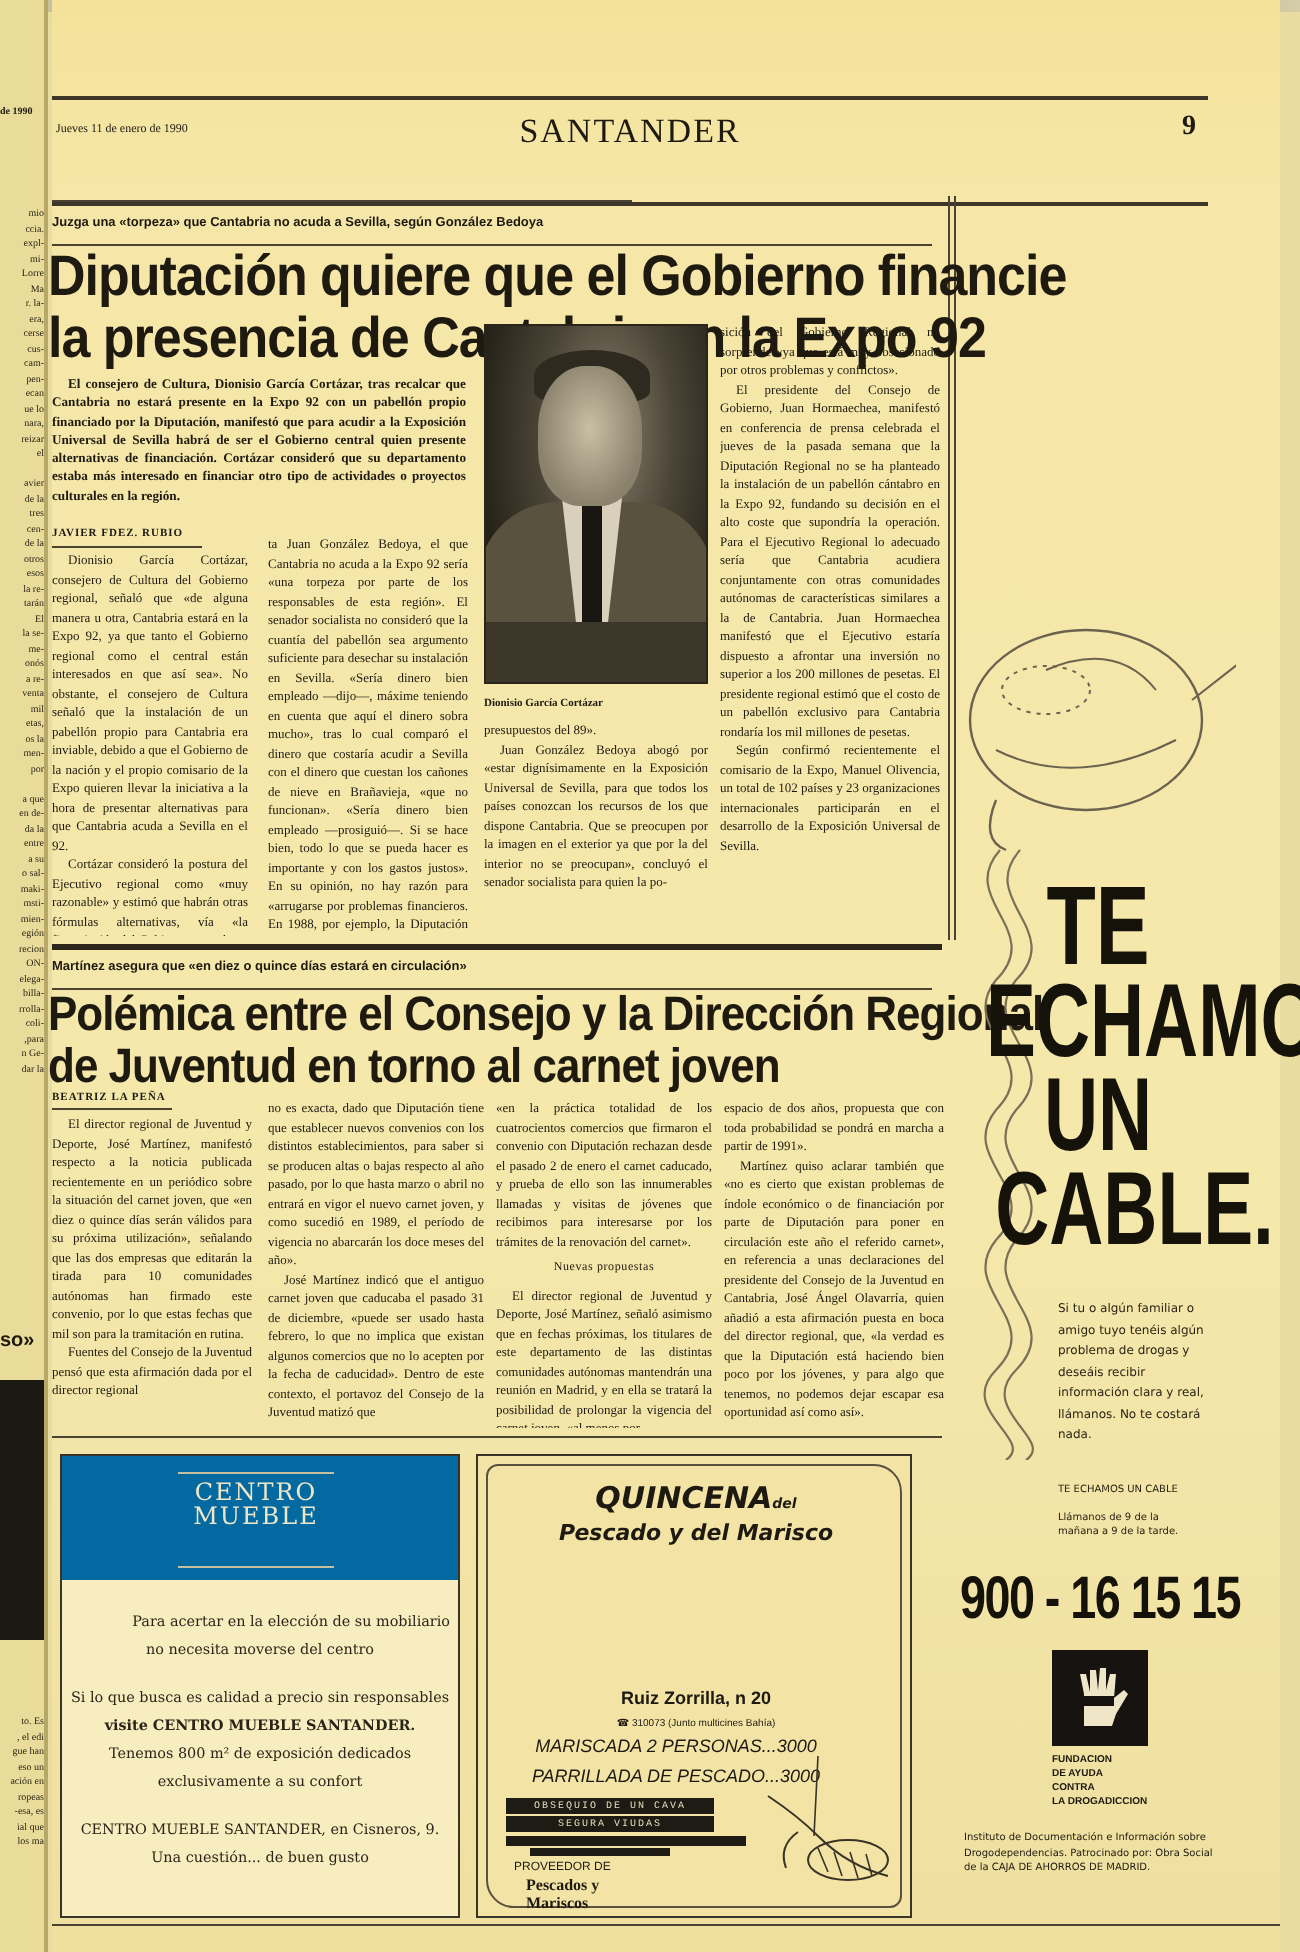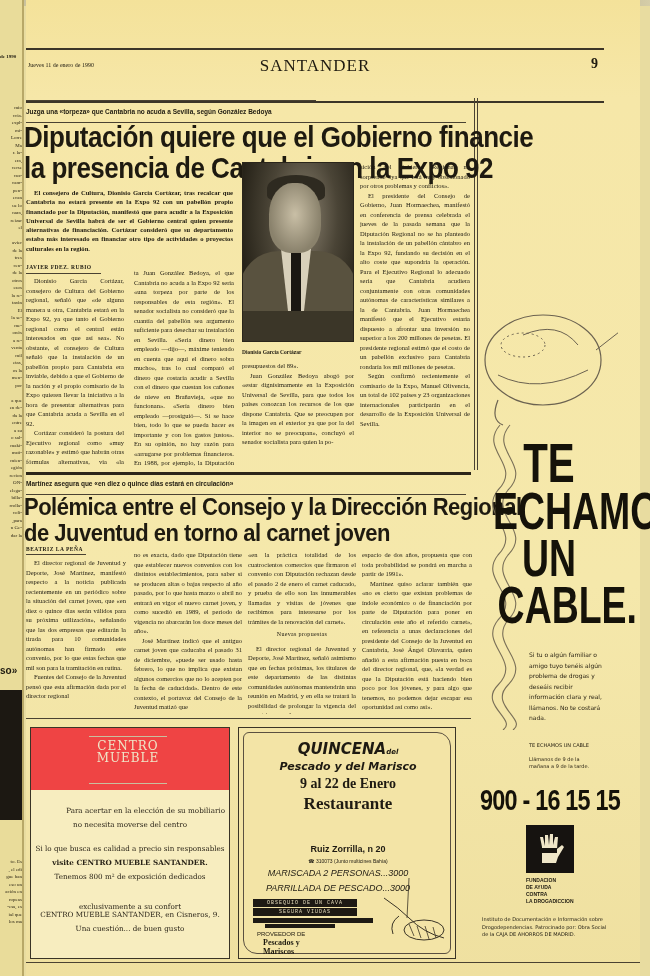--- a/index.html
+++ b/index.html
@@ -43,21 +43,21 @@
   .caption { position: absolute; font-size: 5.5px; font-weight: bold; }
   .phone-art { position: absolute; left: 0; top: 0; }
   .drug-headline { position: absolute; left: 24px; width: 110px; font-family: "Liberation Sans", sans-serif; font-weight: bold; text-align: center; line-height: .9; color: #151209; transform: scaleX(.72); transform-origin: center top; }
   .drug-copy { position: absolute; font-family: "DejaVu Sans", sans-serif; font-size: 6px; line-height: 10.5px; color: #2b2414; }
   .drug-phone { position: absolute; left: 6px; top: 783px; font-family: "Liberation Sans", sans-serif; font-weight: bold; font-size: 30px; letter-spacing: -1px; transform: scaleX(.78); transform-origin: left top; color: #151209; white-space: nowrap; }
   .hand-logo { position: absolute; left: 530px; top: 825px; width: 48px; height: 48px; background: #161310; display:flex; align-items:center; justify-content:center; }
   .found-name { position: absolute; left: 530px; top: 877px; font-family: "Liberation Sans", sans-serif; font-weight: bold; font-size: 5px; line-height: 7px; }
   .found-credit { position: absolute; left: 484px; top: 916px; width: 150px; font-family: "DejaVu Sans", sans-serif; font-size: 5px; line-height: 7.5px; }
 
   .ad-centro { position: absolute; left: 20px; top: 727px; width: 200px; height: 232px; border: 1px solid #3a3426; background: #f7edbf; }
-  .ad-centro .band { position: absolute; left: 0; top: 0; width: 198px; height: 62px; background: #ef4444; }
+  .ad-centro .band { position: absolute; left: 0; top: 0; width: 198px; height: 62px; background: #0369a1; }
   .ad-centro .logo { position: absolute; left: 62px; top: 12px; width: 70px; height: 40px; color: #efe6c8; font-family: "DejaVu Serif", serif; font-size: 12px; line-height: 12px; text-align: center; letter-spacing: 1px; }
   .ad-centro .logo .frame { position:absolute; left:-4px; top:-4px; right:-4px; bottom:-4px; border-top: 1px solid #c9bf9f; border-bottom: 1px solid #c9bf9f; }
   .ad-centro .copy { position: absolute; left: 4px; width: 190px; text-align: center; font-family: "DejaVu Serif", serif; font-size: 7.2px; line-height: 10.5px; color: #2a2418; }
 
   .ad-bahia { position: absolute; left: 228px; top: 727px; width: 218px; height: 232px; border: 1px solid #3a3426; background: #f3e4a6; overflow: hidden; }
   .ad-bahia .scroll { position: absolute; left: 4px; top: 4px; width: 208px; height: 222px; border: 1px solid #5a5040; border-radius: 6px 14px 6px 14px; }
   .bh-line { position: absolute; left: 0; width: 218px; text-align: center; color: #1e1a12; }
   .bh-italic { font-family: "DejaVu Sans", sans-serif; font-style: italic; font-weight: bold; }
   .bh-dark { position: absolute; background: #1e1a14; color: #e8dfbe; font-size: 5px; letter-spacing: 1px; text-align: center; font-family: "Liberation Mono", monospace; }
   .lobster { position: absolute; left: 140px; top: 150px; width: 70px; height: 70px; }
@@ -197,31 +197,29 @@
         <div class="frame"></div>
         <div>CENTRO</div>
         <div>MUEBLE</div>
       </div>
     </div>
     <div class="copy" style="top:78px;text-align:right;">Para acertar en la elección de su mobiliario</div>
     <div class="copy" style="top:92px;">no necesita moverse del centro</div>
     <div class="copy" style="top:116px;">Si lo que busca es calidad a precio sin responsables</div>
     <div class="copy" style="top:130px; font-weight:bold;">visite CENTRO MUEBLE SANTANDER.</div>
     <div class="copy" style="top:144px;">Tenemos 800 m² de exposición dedicados</div>
-    <div class="copy" style="top:158px;margin-top:16px;">exclusivamente a su confort</div>
+    <div class="copy" style="top:158px;">exclusivamente a su confort</div>
     <div class="copy" style="top:182px; font-weight:normal;">CENTRO MUEBLE SANTANDER, en Cisneros, 9.</div>
     <div class="copy" style="top:196px;">Una cuestión... de buen gusto</div>
   </div>
 
   <div class="ad-bahia" style="left:212px;">
     <div class="scroll"></div>
     <div class="bh-line bh-italic" style="top:32px; font-size:11px;">Pescado y del Marisco</div>
     <div class="bh-line bh-italic" style="top:12px; font-size:15px;"><span>QUINCENA</span><span style="font-size:7px">del</span></div>
-    <div class="bh-line" style="top:48px; font-size:14px; font-weight:bold; font-family:'Liberation Serif',serif;">9 al 22 de Enero</div>
-    <div class="bh-line" style="top:66px; font-size:17px; font-family:'Liberation Serif',serif; font-weight:bold;">Restaurante</div>
     <div class="bh-line" style="top:116px; font-size:9px; font-weight:bold; font-family:'Liberation Sans',sans-serif;">Ruiz Zorrilla, n 20</div>
     <div class="bh-line" style="top:130px; font-size:5px; font-family:'Liberation Sans',sans-serif;">☎ 310073 (Junto multicines Bahía)</div>
     <div class="bh-line" style="top:140px; font-size:9px; font-style:italic; font-family:'Liberation Sans',sans-serif; left:-10px;">MARISCADA 2 PERSONAS...3000</div>
     <div class="bh-line" style="top:155px; font-size:9px; font-style:italic; font-family:'Liberation Sans',sans-serif; left:-10px;">PARRILLADA DE PESCADO...3000</div>
     <div class="bh-dark" style="left:14px; top:171px; width:104px; height:8px; line-height:8px;">OBSEQUIO DE UN CAVA</div>
     <div class="bh-dark" style="left:14px; top:180px; width:104px; height:8px; line-height:8px;">SEGURA VIUDAS</div>
     <div class="bh-dark" style="left:14px; top:190px; width:120px; height:5px;"></div>
     <div class="bh-dark" style="left:26px; top:196px; width:70px; height:4px;"></div>
     <div style="position:absolute; left:18px; top:203px; font-size:6px; font-family:'Liberation Sans',sans-serif;">PROVEEDOR DE</div>
     <div style="position:absolute; left:24px; top:210px; font-size:8px; font-weight:bold; font-family:'Liberation Serif',serif;">Pescados y</div>

